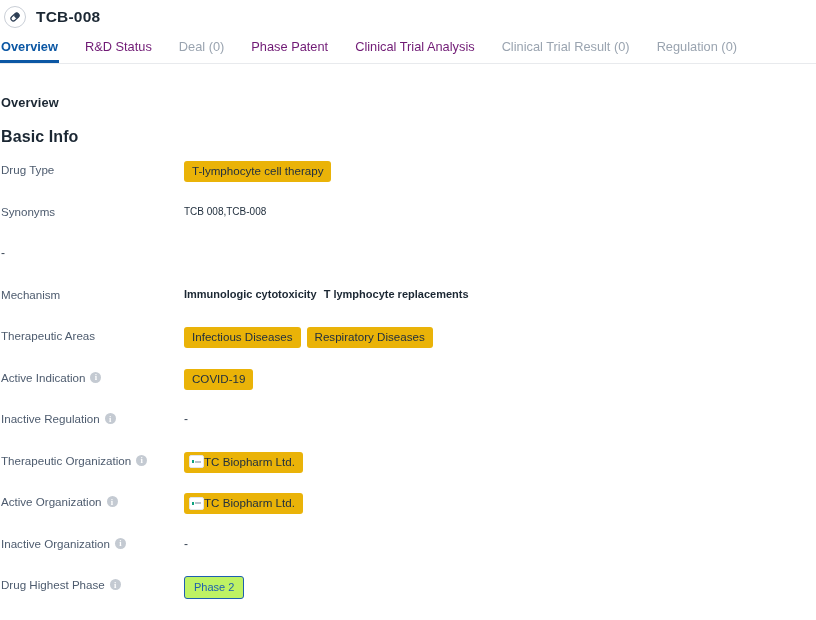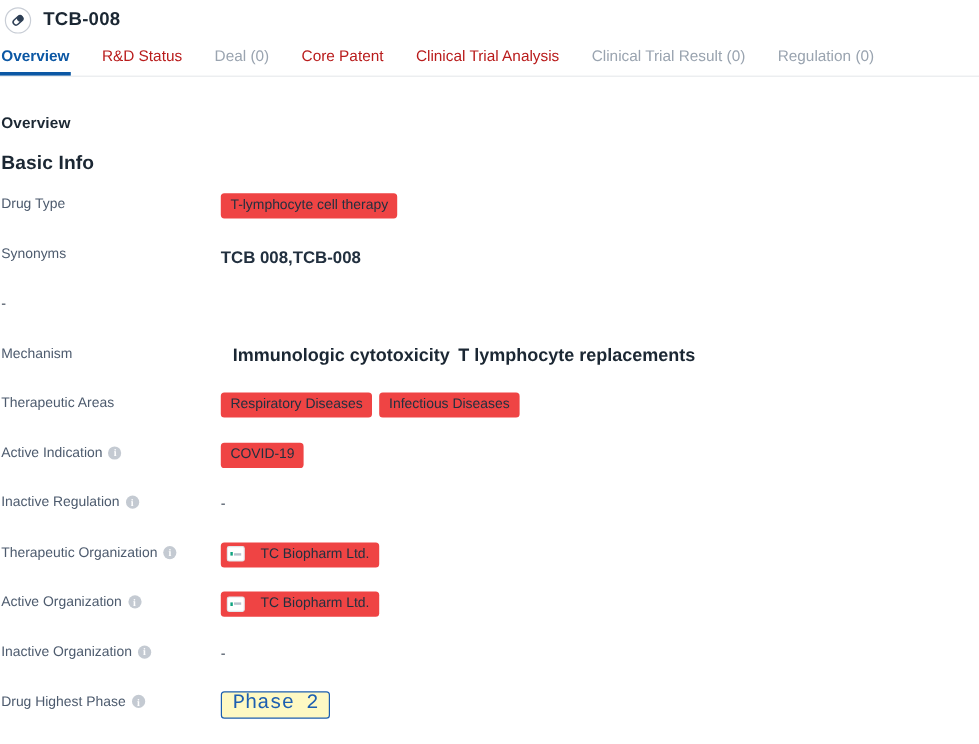--- a/index.html
+++ b/index.html
@@ -29,21 +29,21 @@
   .tabbar {
     position: relative; height: 31px;
     display: flex; align-items: flex-start;
     padding-left: 1px;
   }
   .tabbar::after {
     content: ""; position: absolute; left: 0; right: 0; bottom: 0;
     height: 1px; background: #e8eaed;
   }
   .tab {
-    font-size: 12.8px; color: #b91c1c; font-weight: normal;
+    font-size: 12.8px; color: #701a75; font-weight: normal;
     padding: 6px 0 9px 0; margin-right: 27px;
     position: relative; white-space: nowrap; cursor: pointer;
   }
   .tab.muted { color: #9aa4b0; }
   .tab.active { color: #0b57a4; font-weight: bold; }
   .tab.active::after {
     content: ""; position: absolute; left: -1px; right: -1px; bottom: 0;
     height: 3px; background: #0b57a4; z-index: 2;
   }
 
@@ -66,47 +66,47 @@
   .row-label {
     width: 183px; flex: 0 0 183px;
     font-size: 11.6px; color: #4d5b6e;
     padding-top: 3px;
     display: flex; align-items: center; gap: 5px;
     white-space: nowrap;
   }
   .row-value { flex: 1 1 auto; display: flex; align-items: flex-start; flex-wrap: wrap; gap: 6px; padding-top: 1px; }
   .dash { font-size: 12px; color: #3a4656; padding-top: 2px; }
 
-  .plain-value { font-size: 14px; color: #22303f; padding-top: 3px; font-weight: bold; }
-  .mech-value { font-size: 15px; color: #1b2733; font-weight: bold; padding-top: 2px; margin-left: 10px; }
+  .plain-value { font-size: 10px; color: #22303f; padding-top: 3px; }
+  .mech-value { font-size: 11px; color: #1b2733; font-weight: bold; padding-top: 2px; }
   .mech-value .sep { display: inline-block; width: 7px; }
 
   .tag {
     display: inline-flex; align-items: center;
-    background: #ef4444; border-radius: 3px;
+    background: #eab308; border-radius: 3px;
     font-size: 11.6px; color: #22303f;
     padding: 3px 8px 4px 8px; line-height: 14px;
     white-space: nowrap;
   }
-  .tag.org { padding-left: 5px; gap: 13px; }
+  .tag.org { padding-left: 5px; gap: 0; }
 
   .org-logo {
     width: 15px; height: 13px; border-radius: 2px; background: #fff;
     border: 1px solid #e3e6ea;
     display: inline-flex; align-items: center; justify-content: flex-start;
     padding: 2px; gap: 1px; flex: 0 0 auto;
   }
   .org-logo .sq { width: 3px; height: 3px; background: #0fa37f; }
   .org-logo .bar { width: 7px; height: 2px; background: #b9c2cc; }
 
   .phase-badge {
     display: inline-flex; align-items: center; justify-content: center;
-    border: 1px solid #1d5fb0; border-radius: 3px; background: #fef9c3;
-    color: #1d5fb0; font-size: 17px; padding: 3px 9px 4px 9px;
-    line-height: 14px; white-space: nowrap; font-family: Liberation Mono, monospace;
+    border: 1px solid #1d5fb0; border-radius: 3px; background: #bef264;
+    color: #1d5fb0; font-size: 11px; padding: 3px 9px 4px 9px;
+    line-height: 14px; white-space: nowrap;
   }
 
   .info-icon {
     width: 11px; height: 11px; border-radius: 50%;
     background: #c4cad2; color: #ffffff;
     font-size: 8.5px; font-weight: bold;
     display: inline-flex; align-items: center; justify-content: center;
     font-family: "Liberation Serif", serif;
     flex: 0 0 auto; position: relative; top: 0px;
   }
@@ -125,21 +125,21 @@
         </g>
       </svg>
     </span>
     <span class="doc-title">TCB-008</span>
   </div>
 
   <div class="tabbar" id="tabbar">
       <div class="tab active">Overview</div>
       <div class="tab">R&amp;D Status</div>
       <div class="tab muted">Deal (0)</div>
-      <div class="tab">Core Patent</div>
+      <div class="tab">Phase Patent</div>
       <div class="tab">Clinical Trial Analysis</div>
       <div class="tab muted">Clinical Trial Result (0)</div>
       <div class="tab muted">Regulation (0)</div>
     </div>
 
   <div class="content">
     <div class="section-title">Overview</div>
     <div class="subsection-title">Basic Info</div>
     <div class="rows" id="rows">
         <div class="row">
@@ -172,24 +172,24 @@
           <div class="row-value">
             <div class="mech-value"><span>Immunologic cytotoxicity</span><span class="sep"></span><span>T lymphocyte replacements</span></div>
           </div>
         </div>
         <div class="row">
           <div class="row-label">
             <span>Therapeutic Areas</span>
           </div>
           <div class="row-value">
             <span class="tag">
+              <span>Infectious Diseases</span>
+            </span>
+            <span class="tag">
               <span>Respiratory Diseases</span>
-            </span>
-            <span class="tag">
-              <span>Infectious Diseases</span>
             </span>
           </div>
         </div>
         <div class="row">
           <div class="row-label">
             <span>Active Indication</span>
             <span class="info-icon">i</span>
           </div>
           <div class="row-value">
             <span class="tag">

